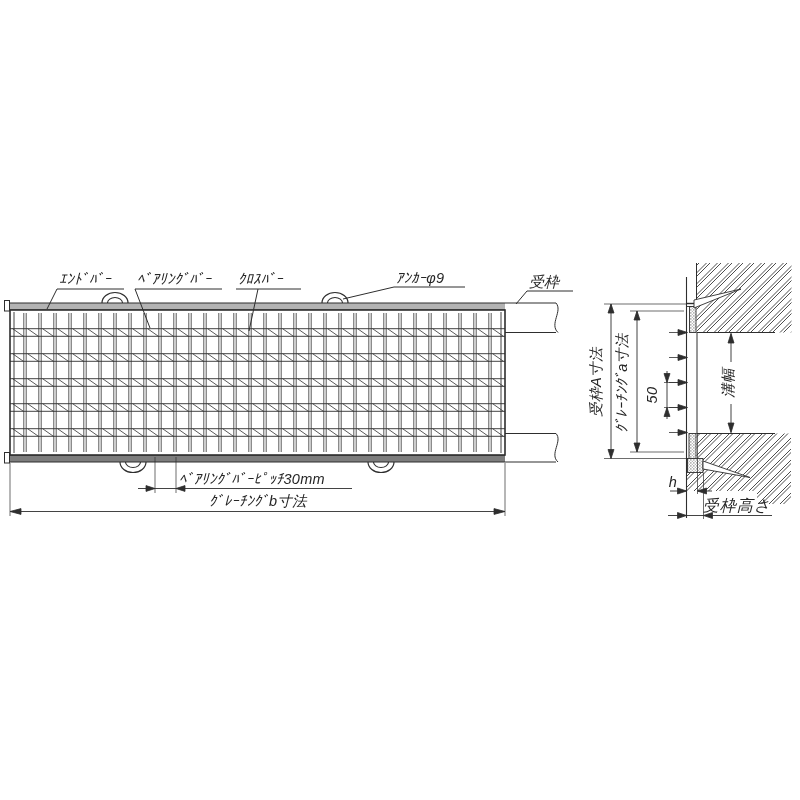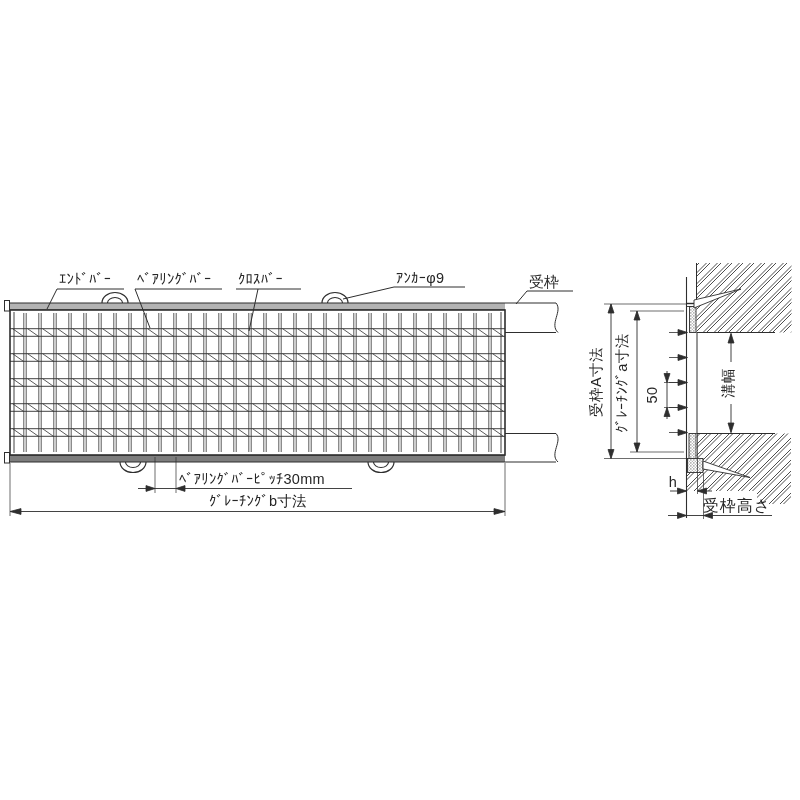--- a/index.html
+++ b/index.html
@@ -1,17 +1,17 @@
 <!DOCTYPE html>
 <html><head>
 <meta charset="utf-8">
 <style>
   html,body{margin:0;padding:0;background:#ffffff;}
   .page{position:relative;width:800px;height:800px;background:#fff;overflow:hidden;
-        font-family:"Liberation Sans", sans-serif;}
+        font-family:"Liberation Sans", sans-serif;font-style:italic;}
   svg text{fill:#262626;font-family:"Liberation Sans", sans-serif;}
   .lbl{font-size:14.5px;letter-spacing:0.3px;}
   .lbl-k{font-size:15px;}
   .dimtxt{font-size:14.5px;letter-spacing:0.3px;}
   .dimtxt-big{font-size:16px;letter-spacing:1px;}
   .rot{font-size:14.5px;letter-spacing:0.5px;}
 </style>
 </head>
 <body>
 

